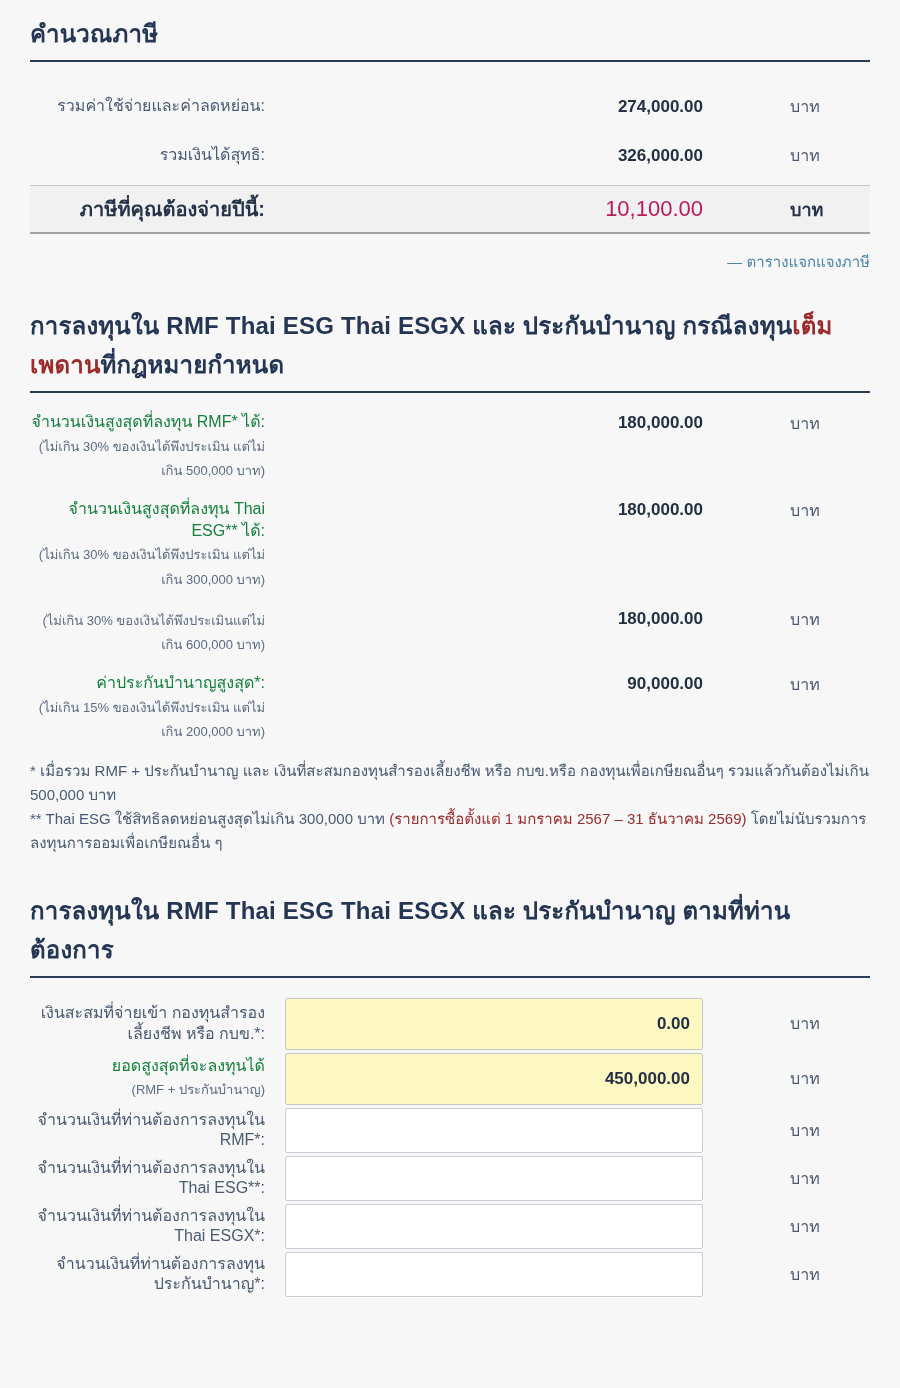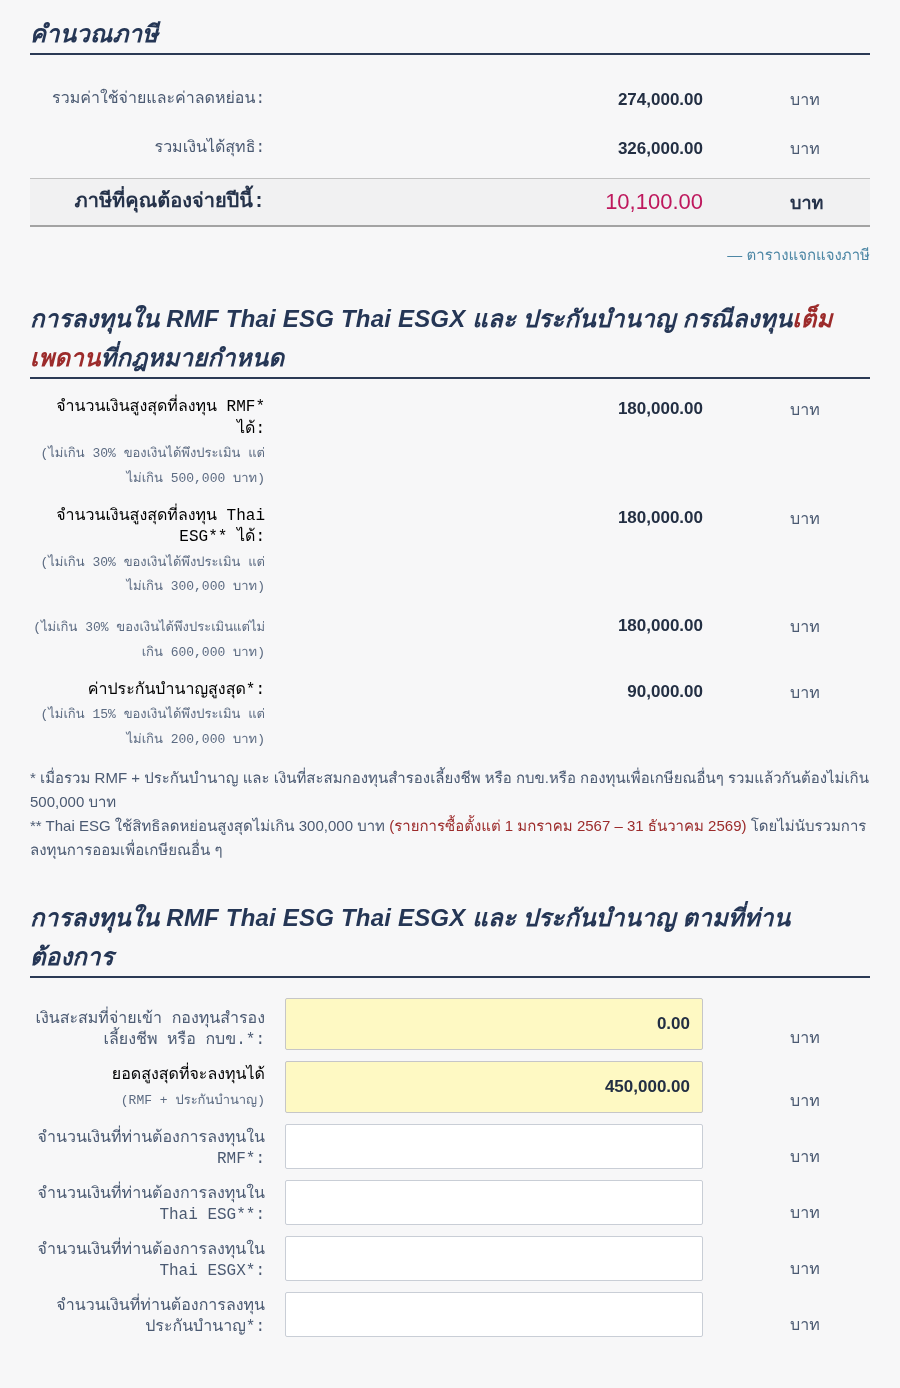--- a/index.html
+++ b/index.html
@@ -11,29 +11,29 @@
     color: #44536b;
     overflow: hidden;
   }
   .page { padding: 14px 30px 0 30px; }
 
   
   .sec-title {
     font-size: 24px;
     font-weight: 700;
     color: #253655;
+    padding-bottom: 7px;
     border-bottom: 2px solid #2b3a55;
     letter-spacing: 0.2px;
-    font-style: italic;
   }
   .sec-title .red { color: #9c2b2b; }
 
   
   .row { display: flex; align-items: center; }
-  .col-label { width: 235px; text-align: right; font-size: 16px; color: #4b5a72; line-height: 1.3; font-family: Liberation Mono, monospace; }
+  .col-label { width: 235px; text-align: right; font-size: 16px; color: #4b5a72; line-height: 1.3; }
   .col-value { width: 438px; text-align: right; font-size: 17px; font-weight: 700; color: #232f43; }
   .col-unit  { margin-left: 87px; font-size: 16px; color: #4b5a72; }
 
   
   .tax-rows { margin-top: 20px; }
   .tax-rows .row { height: 49px; }
   .hl-row {
     height: 46px;
     margin-top: 5px;
     background: #f1f1f2;
@@ -43,31 +43,31 @@
   .hl-row .col-label { font-size: 20px; font-weight: 700; color: #25324a; }
   .hl-row .col-value { font-size: 22px; font-weight: 400; color: #be185d; }
   .hl-row .col-unit  { font-size: 18px; font-weight: 700; color: #25324a; }
   .link-row { text-align: right; margin-top: 16px; height: 20px; }
   .link-row a { color: #4d87a5; font-size: 15px; text-decoration: none; }
 
   
   .sec { margin-top: 36px; }
   .max-rows { margin-top: 18px; }
   .max-rows .row { align-items: flex-start; margin-bottom: 14px; }
-  .lbl-main { font-size: 16px; color: #000000; line-height: 1.35; }
+  .lbl-main { font-size: 16px; color: #15803d; line-height: 1.35; }
   .lbl-sub  { font-size: 13px; color: #5c6b82; line-height: 1.9; margin-top: 2px; }
   .max-rows .col-value { line-height: 1.35; padding-top: 1px; }
   .max-rows .col-unit  { line-height: 1.35; padding-top: 2px; }
 
   .footnotes { margin-top: 4px; font-size: 15px; color: #4b5a72; line-height: 1.6; }
   .footnotes .red { color: #9c2b2b; }
 
   
   .fields { margin-top: 20px; }
-  .frow { display: flex; align-items: flex-end; margin-bottom: 11px; }
+  .frow { display: flex; align-items: center; margin-bottom: 3px; }
   .frow .col-label { width: 235px; }
   .frow .input-wrap { margin-left: 20px; }
   .frow input {
     width: 418px;
     height: 45px;
     border: 1px solid #c9ced6;
     background: #ffffff;
     font-family: "Liberation Sans", "DejaVu Sans", sans-serif;
     font-size: 17px;
     font-weight: 700;

